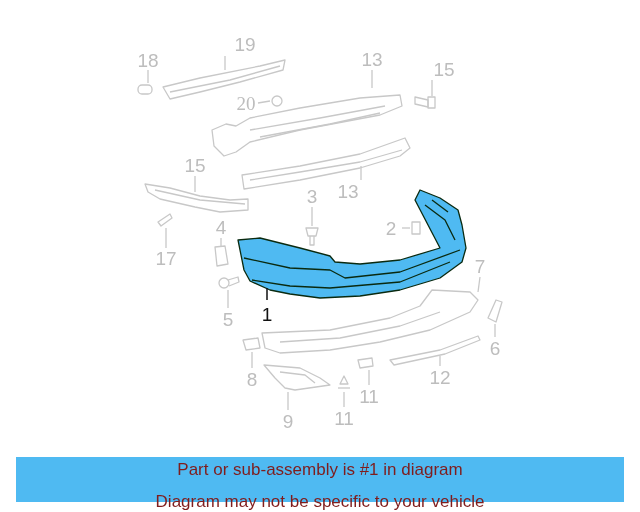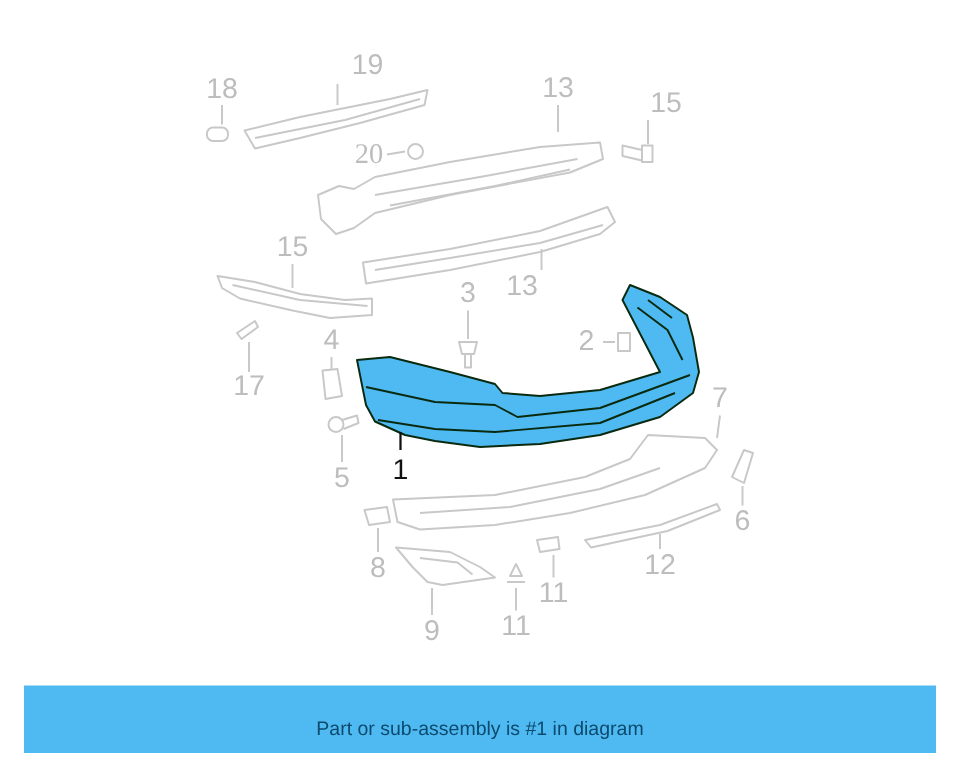--- a/index.html
+++ b/index.html
@@ -1,21 +1,21 @@
 <!DOCTYPE html>
 <html><head>
 <meta charset="utf-8">
 <style>
   html, body { margin: 0; padding: 0; background: #ffffff; }
   body { width: 640px; height: 512px; position: relative; overflow: hidden; font-family: "Liberation Sans", sans-serif; }
   #diagram { position: absolute; left: 0; top: 0; width: 640px; height: 450px; }
   .callout { position: absolute; font-family: "Liberation Sans", sans-serif; font-size: 19px; color: #bdbdbd; line-height: 1; transform: translate(-50%, -50%); }
   .callout.main { color: #111111; }
   #banner { position: absolute; left: 16px; top: 457px; width: 608px; height: 45px; background: #4fbaf2; display: flex; flex-direction: column; align-items: center; justify-content: center; }
-  #banner span { font-family: "Liberation Sans", sans-serif; font-size: 13px; color: #0c4a6e; line-height: 20px; margin-top: 12px; }
+  #banner span { font-family: "Liberation Sans", sans-serif; font-size: 17px; color: #7f1d1d; line-height: 20px; margin-top: 12px; }
 </style>
 </head>
 <body>
 
 <svg id="diagram" viewBox="0 0 640 450" xmlns="http://www.w3.org/2000/svg">
   <g fill="none" stroke="#c8c8c8" stroke-width="1.3" stroke-linejoin="round">
 
     <g>
       <path d="M163 87 L200 78 L260 66 L285 60 L283 70 L240 82 L200 92 L170 99 Z"></path>
       <path d="M170 92 L230 80 L280 66"></path>
@@ -138,13 +138,14 @@
     <span class="callout" style="left: 432px; top: 69px; margin-left: 12px;">15</span>
     <span class="callout" style="left: 195px; top: 165px;">15</span>
     <span class="callout" style="left: 166px; top: 258px;">17</span>
     <span class="callout" style="left: 148px; top: 60px;">18</span>
     <span class="callout" style="left: 225px; top: 44px; margin-left: 20px;">19</span>
     <span class="callout" style="left: 246px; top: 103px; font-family: Liberation Serif, serif;">20</span>
   </div>
 
 <div id="banner">
   <span>Part or sub-assembly is #1 in diagram</span>
+  <span>Diagram may not be specific to your vehicle</span>
 </div>
 
 </body></html>

